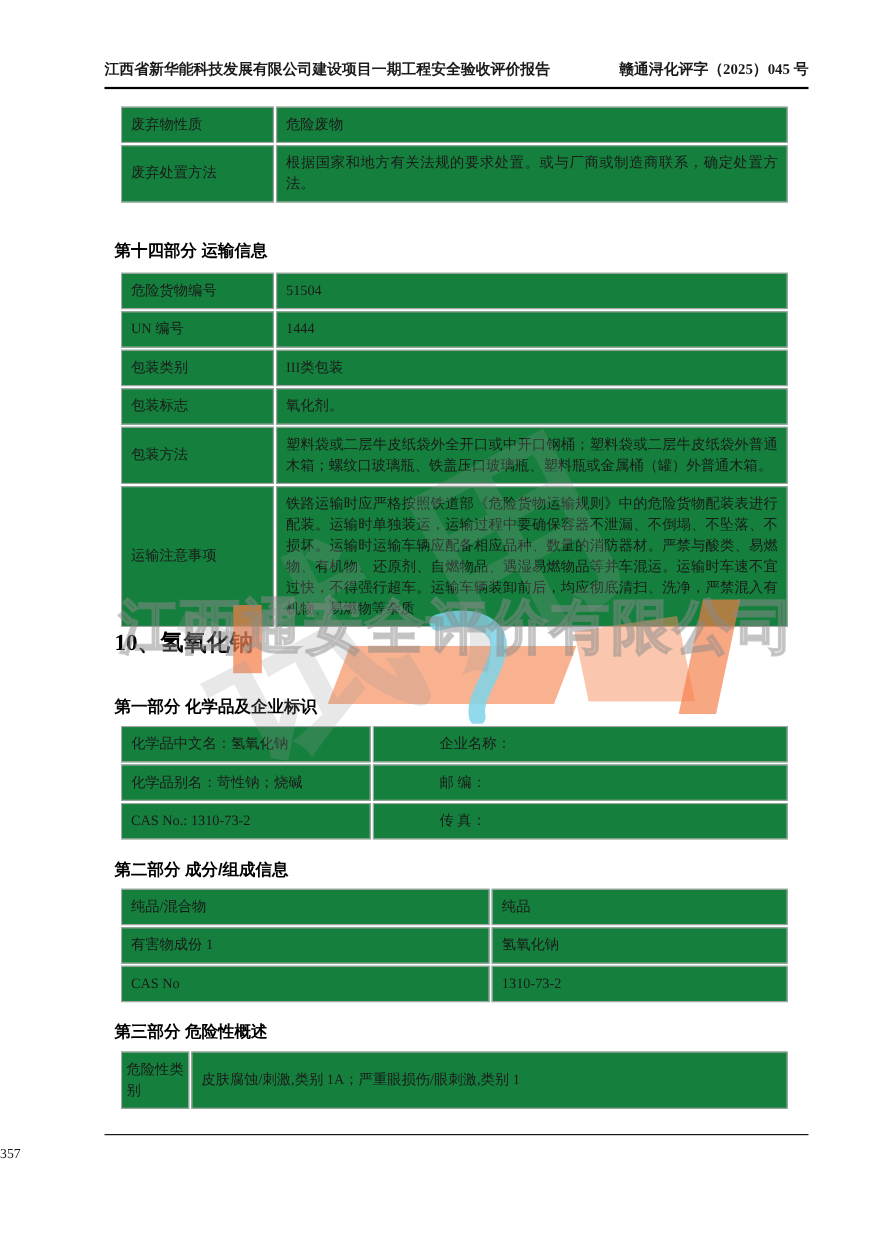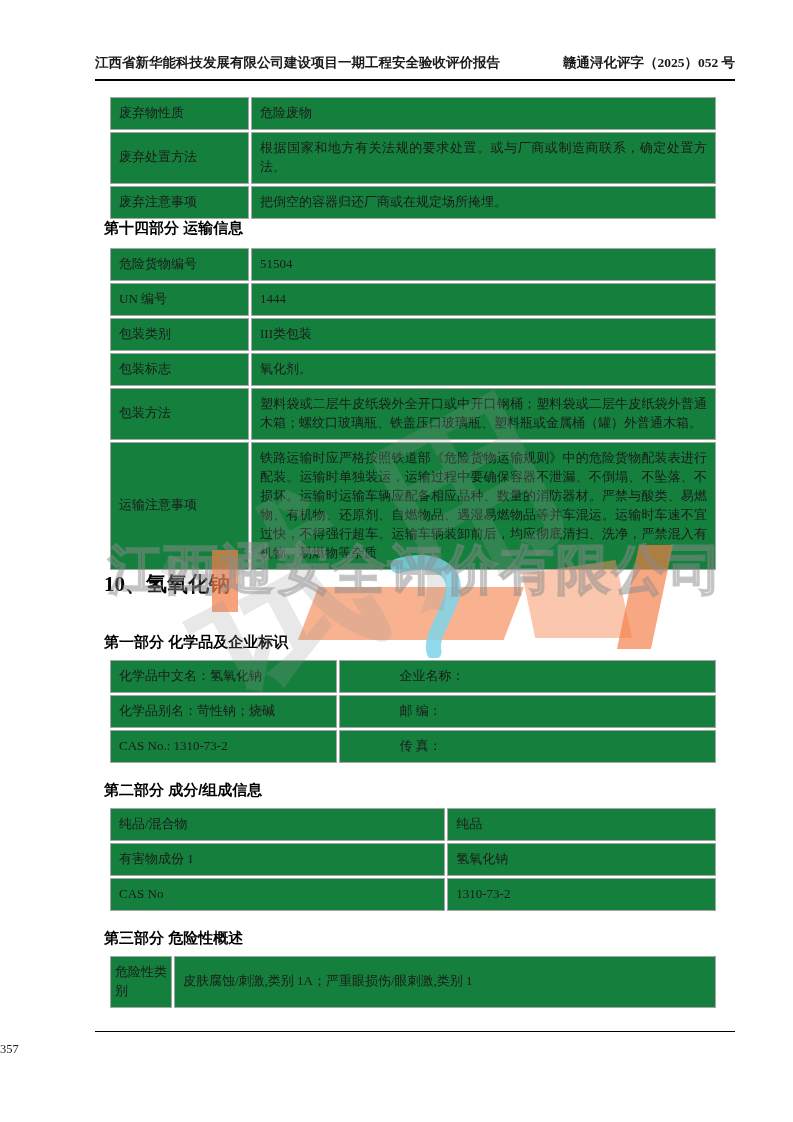--- a/index.html
+++ b/index.html
@@ -70,36 +70,32 @@
            transform:skewX(-12deg);}
   .cyan-swoosh{left:378px;top:548px;}
 </style>
 </head>
 <body>
 
 <div class="page">
 
   <div class="doc-header">
     <span>江西省新华能科技发展有限公司建设项目一期工程安全验收评价报告</span>
-    <span>赣通浔化评字（2025）052 号</span>
+    <span>赣通浔化评字（2025）045 号</span>
   </div>
 
   <table class="sheet" style="top:95px;">
     <tbody>
         <tr>
       <td class="lbl">废弃物性质</td>
       <td class="val">危险废物</td>
     </tr>
     <tr>
       <td class="lbl">废弃处置方法</td>
       <td class="val">根据国家和地方有关法规的要求处置。或与厂商或制造商联系，确定处置方法。</td>
-    </tr>
-    <tr>
-      <td class="lbl">废弃注意事项</td>
-      <td class="val">把倒空的容器归还厂商或在规定场所掩埋。</td>
     </tr>
   </tbody>
     </table>
 
   <div class="sec-title" style="top:219px;">第十四部分 运输信息</div>
   <table class="sheet" style="top:246px;">
     <tbody>
         <tr>
       <td class="lbl">危险货物编号</td>
       <td class="val">51504</td>

